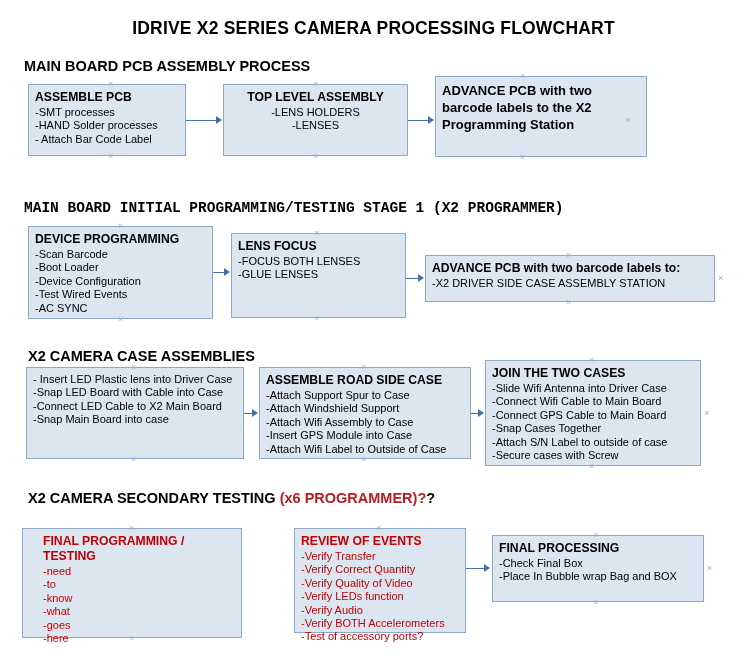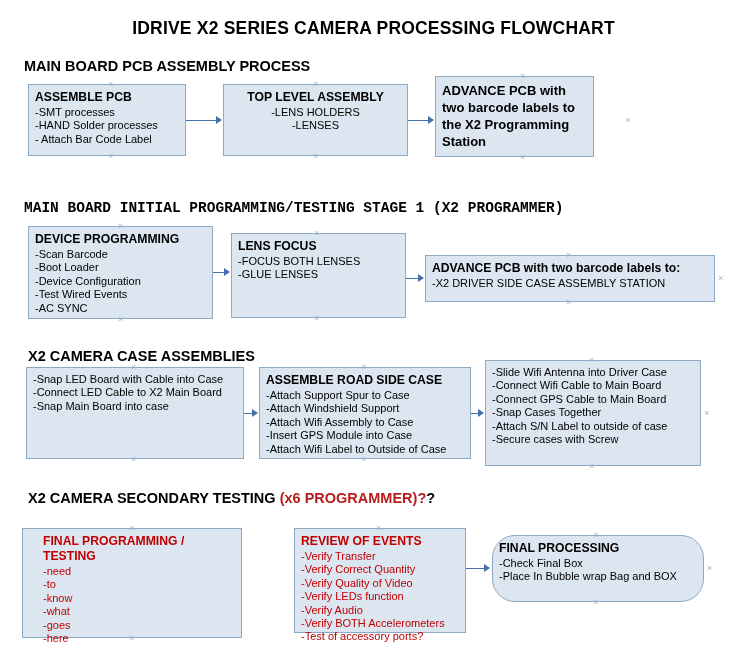--- a/index.html
+++ b/index.html
@@ -82,21 +82,21 @@
     <span class="ln">-HAND Solder processes</span>
     <span class="ln">- Attach Bar Code Label</span>
   </div>
 
   <div class="box" style="left:223px;top:84px;width:185px;height:72px;text-align:center;">
     <span class="bt">TOP LEVEL ASSEMBLY</span>
     <span class="ln">-LENS HOLDERS</span>
     <span class="ln">-LENSES</span>
   </div>
 
-  <div class="box big-title" style="left:435px;top:76px;width:159px;height:81px;">
+  <div class="box big-title" style="left:435px;top:76px;width:212px;height:81px;">
     <span class="bt">ADVANCE PCB with two barcode labels to the X2 Programming Station</span>
   </div>
 
   <div class="conn" style="left:186px;top:120px;width:31px;"></div>
   <div class="arrowhead" style="left:216px;top:116px;"></div>
   <div class="conn" style="left:408px;top:120px;width:21px;"></div>
   <div class="arrowhead" style="left:428px;top:116px;"></div>
 
   <div class="xmark" style="left:108px;top:80px;">×</div>
   <div class="xmark" style="left:108px;top:152px;">×</div>
@@ -137,35 +137,37 @@
   <div class="xmark" style="left:118px;top:315px;">×</div>
   <div class="xmark" style="left:314px;top:229px;">×</div>
   <div class="xmark" style="left:314px;top:314px;">×</div>
   <div class="xmark" style="left:566px;top:251px;">×</div>
   <div class="xmark" style="left:566px;top:298px;">×</div>
   <div class="xmark" style="left:718px;top:274px;">×</div>
 
   <div class="section-head" style="top:340px;left:28px;margin-top:8px;">X2 CAMERA CASE ASSEMBLIES</div>
 
   <div class="box" style="left:26px;top:367px;width:218px;height:92px;">
+    <span class="ln">- Insert LED Plastic lens into Driver Case</span>
     <span class="ln">-Snap LED Board with Cable into Case</span>
     <span class="ln">-Connect LED Cable to X2 Main Board</span>
     <span class="ln">-Snap Main Board into case</span>
   </div>
 
   <div class="box" style="left:259px;top:367px;width:212px;height:92px;">
     <span class="bt">ASSEMBLE ROAD SIDE CASE</span>
     <span class="ln">-Attach Support Spur to Case</span>
     <span class="ln">-Attach Windshield Support</span>
     <span class="ln">-Attach Wifi Assembly to Case</span>
     <span class="ln">-Insert GPS Module into Case</span>
     <span class="ln">-Attach Wifi Label to Outside of Case</span>
   </div>
 
   <div class="box" style="left:485px;top:360px;width:216px;height:106px;">
+    <span class="bt">JOIN THE TWO CASES</span>
     <span class="ln">-Slide Wifi Antenna into Driver Case</span>
     <span class="ln">-Connect Wifi Cable to Main Board</span>
     <span class="ln">-Connect GPS Cable to Main Board</span>
     <span class="ln">-Snap Cases Together</span>
     <span class="ln">-Attach S/N Label to outside of case</span>
     <span class="ln">-Secure cases with Screw</span>
   </div>
 
   <div class="conn" style="left:244px;top:413px;width:9px;"></div>
   <div class="arrowhead" style="left:252px;top:409px;"></div>
@@ -198,21 +200,21 @@
     <span class="bt">REVIEW OF EVENTS</span>
     <span class="ln">-Verify Transfer</span>
     <span class="ln">-Verify Correct Quantity</span>
     <span class="ln">-Verify Quality of Video</span>
     <span class="ln">-Verify LEDs function</span>
     <span class="ln">-Verify Audio</span>
     <span class="ln">-Verify BOTH Accelerometers</span>
     <span class="ln">-Test of accessory ports?</span>
   </div>
 
-  <div class="box" style="left:492px;top:535px;width:212px;height:67px;border-radius:23px;">
+  <div class="box" style="left:492px;top:535px;width:212px;height:67px;">
     <span class="bt">FINAL PROCESSING</span>
     <span class="ln">-Check Final Box</span>
     <span class="ln">-Place In Bubble wrap Bag and BOX</span>
   </div>
 
   <div class="conn" style="left:466px;top:568px;width:19px;"></div>
   <div class="arrowhead" style="left:484px;top:564px;"></div>
 
   <div class="xmark" style="left:129px;top:524px;">×</div>
   <div class="xmark" style="left:129px;top:634px;">×</div>

